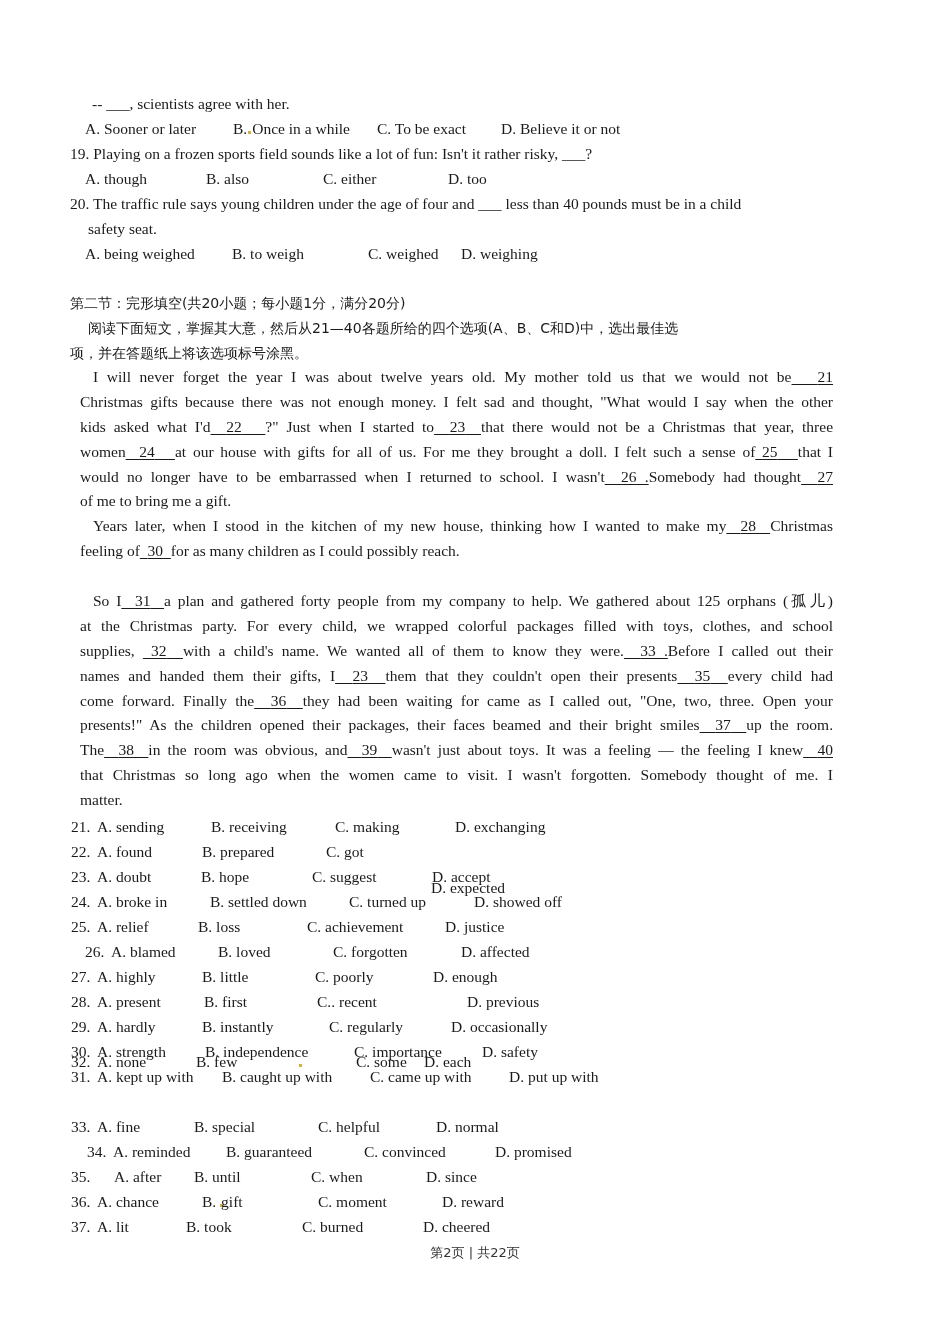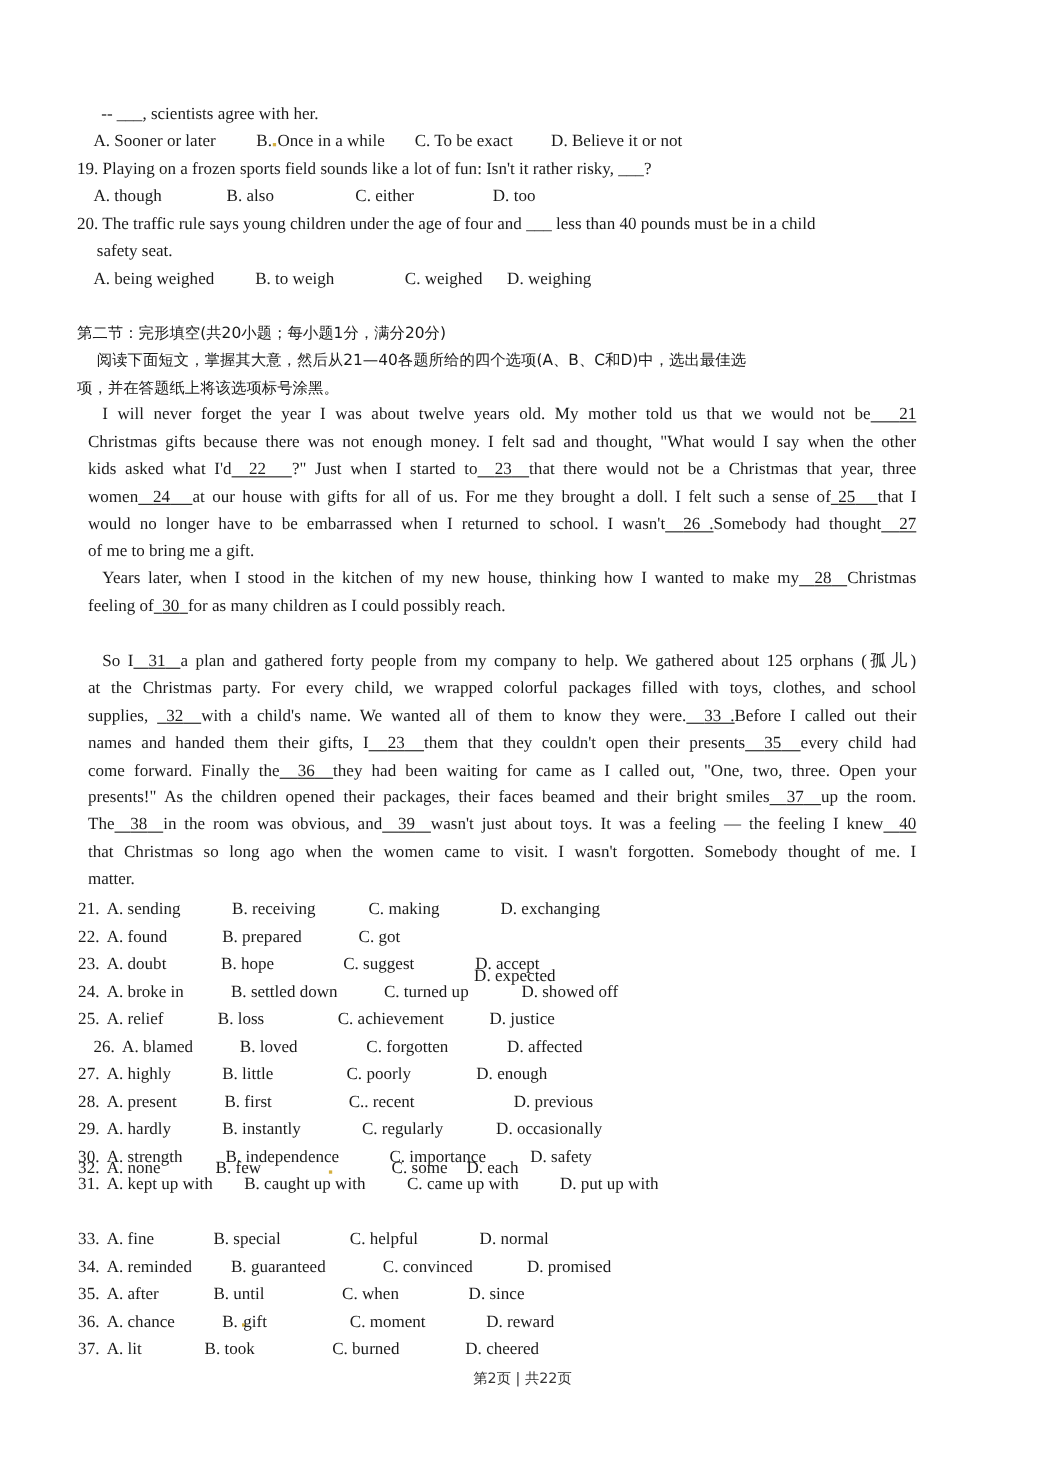--- a/index.html
+++ b/index.html
@@ -230,30 +230,30 @@
       <span class="opt" style="left:309px;margin-left:47px;">C. some</span>
       <span class="opt" style="left:424px;">D. each</span>
     </div>
     <div class="line" style="top:1117px; left:0; width:950px;">
       <span class="opt" style="left:71px;">33.</span>
       <span class="opt" style="left:97px;">A. fine</span>
       <span class="opt" style="left:194px;">B. special</span>
       <span class="opt" style="left:318px;">C. helpful</span>
       <span class="opt" style="left:436px;">D. normal</span>
     </div>
-    <div class="line" style="top:1142px; left:0; width:782px;">
+    <div class="line" style="top:1142px; left:16px; width:782px;">
       <span class="opt" style="left:71px;">34.</span>
       <span class="opt" style="left:97px;">A. reminded</span>
       <span class="opt" style="left:210px;">B. guaranteed</span>
       <span class="opt" style="left:348px;">C. convinced</span>
       <span class="opt" style="left:479px;">D. promised</span>
     </div>
     <div class="line" style="top:1167px; left:0; width:950px;">
       <span class="opt" style="left:71px;">35.</span>
-      <span class="opt" style="left:97px;">A. after</span>
+      <span class="opt" style="left:114px;">A. after</span>
       <span class="opt" style="left:194px;">B. until</span>
       <span class="opt" style="left:311px;">C. when</span>
       <span class="opt" style="left:426px;">D. since</span>
     </div>
     <div class="line" style="top:1192px; left:0; width:950px;">
       <span class="opt" style="left:71px;">36.</span>
       <span class="opt" style="left:97px;">A. chance</span>
       <span class="opt" style="left:202px;"><span>B.</span> <span class="mark" style="margin:0 -2px 0 0;"></span><span>gift</span></span>
       <span class="opt" style="left:318px;">C. moment</span>
       <span class="opt" style="left:442px;">D. reward</span>

